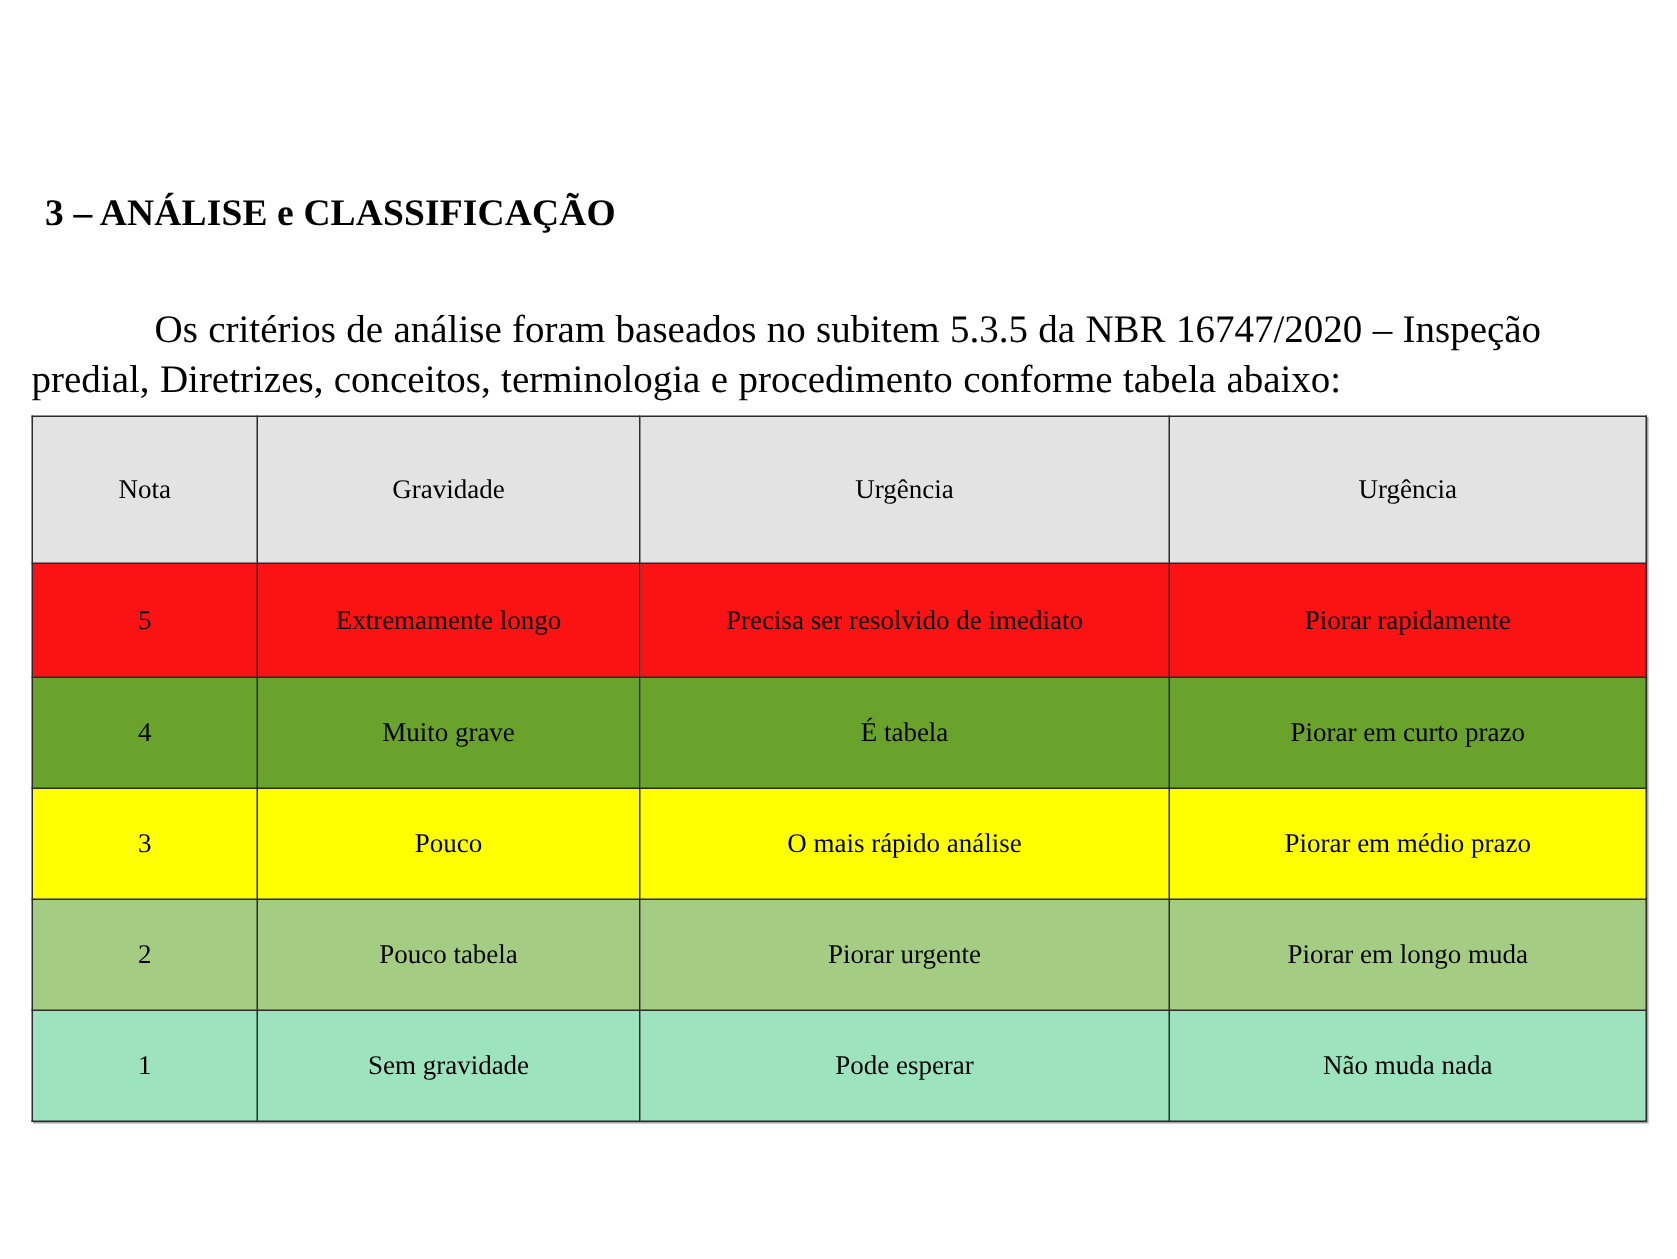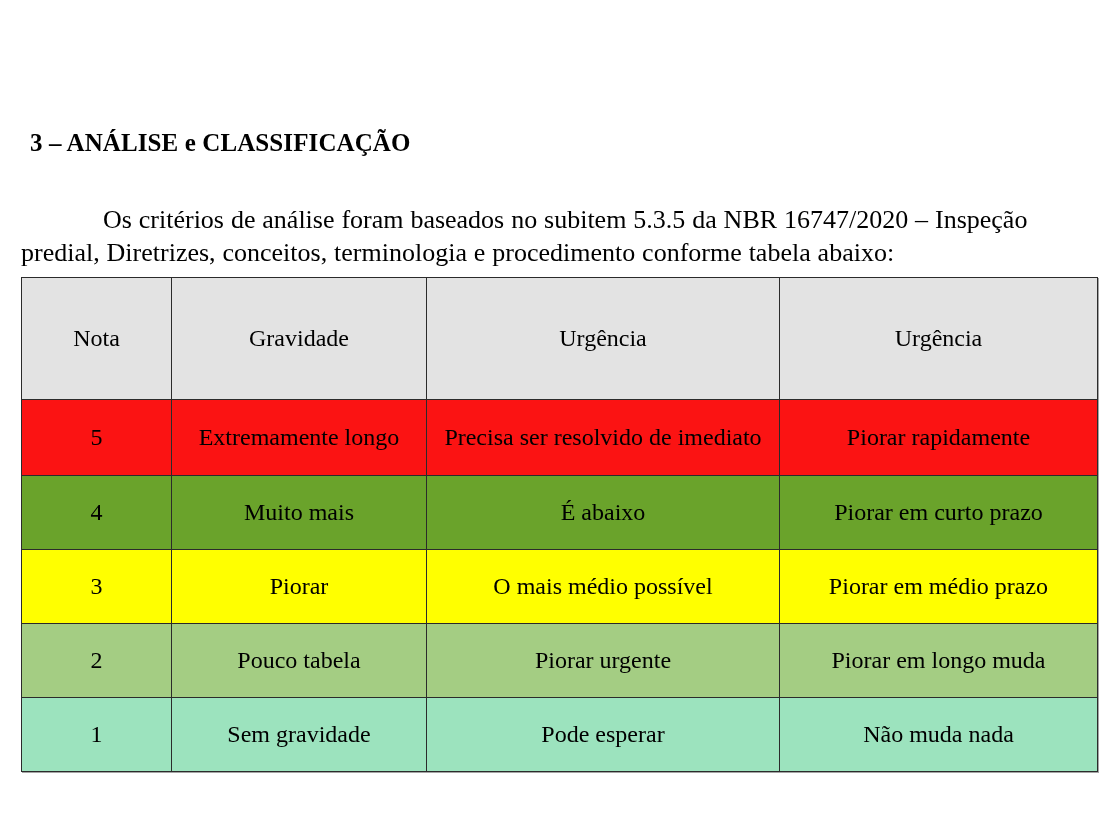--- a/index.html
+++ b/index.html
@@ -58,24 +58,24 @@
     width: 1076px;
     border-collapse: collapse;
     table-layout: fixed;
     border: 1px solid #2b2b2b;
     box-shadow: 1px 1px 0 rgba(90,90,90,0.55);
   }
   .criteria-table td,
   .criteria-table th {
     border: 1px solid #2b2b2b;
     font-weight: normal;
-    font-size: 24px;
+    font-size: 18px;
     text-align: center;
     vertical-align: middle;
-    padding: 16px 8px;
+    padding: 4px 8px;
     line-height: 31px;
     color: #000000;
   }
 
   
   .col-nota      { width: 150px; }
   .col-gravidade { width: 255px; }
   .col-urgencia  { width: 353px; }
   .col-tendencia { width: 318px; }
 
@@ -119,28 +119,28 @@
     </thead>
     <tbody>
       <tr class="band-5 row-tall">
         <td>5</td>
         <td>Extremamente longo</td>
         <td>Precisa ser resolvido de imediato</td>
         <td>Piorar rapidamente</td>
       </tr>
       <tr class="band-4">
         <td>4</td>
-        <td>Muito mais</td>
-        <td>É abaixo</td>
+        <td>Muito grave</td>
+        <td>É tabela</td>
         <td>Piorar em curto prazo</td>
       </tr>
       <tr class="band-3">
         <td>3</td>
-        <td>Piorar</td>
-        <td>O mais médio possível</td>
+        <td>Pouco</td>
+        <td>O mais rápido análise</td>
         <td>Piorar em médio prazo</td>
       </tr>
       <tr class="band-2">
         <td>2</td>
         <td>Pouco tabela</td>
         <td>Piorar urgente</td>
         <td>Piorar em longo muda</td>
       </tr>
       <tr class="band-1">
         <td>1</td>

